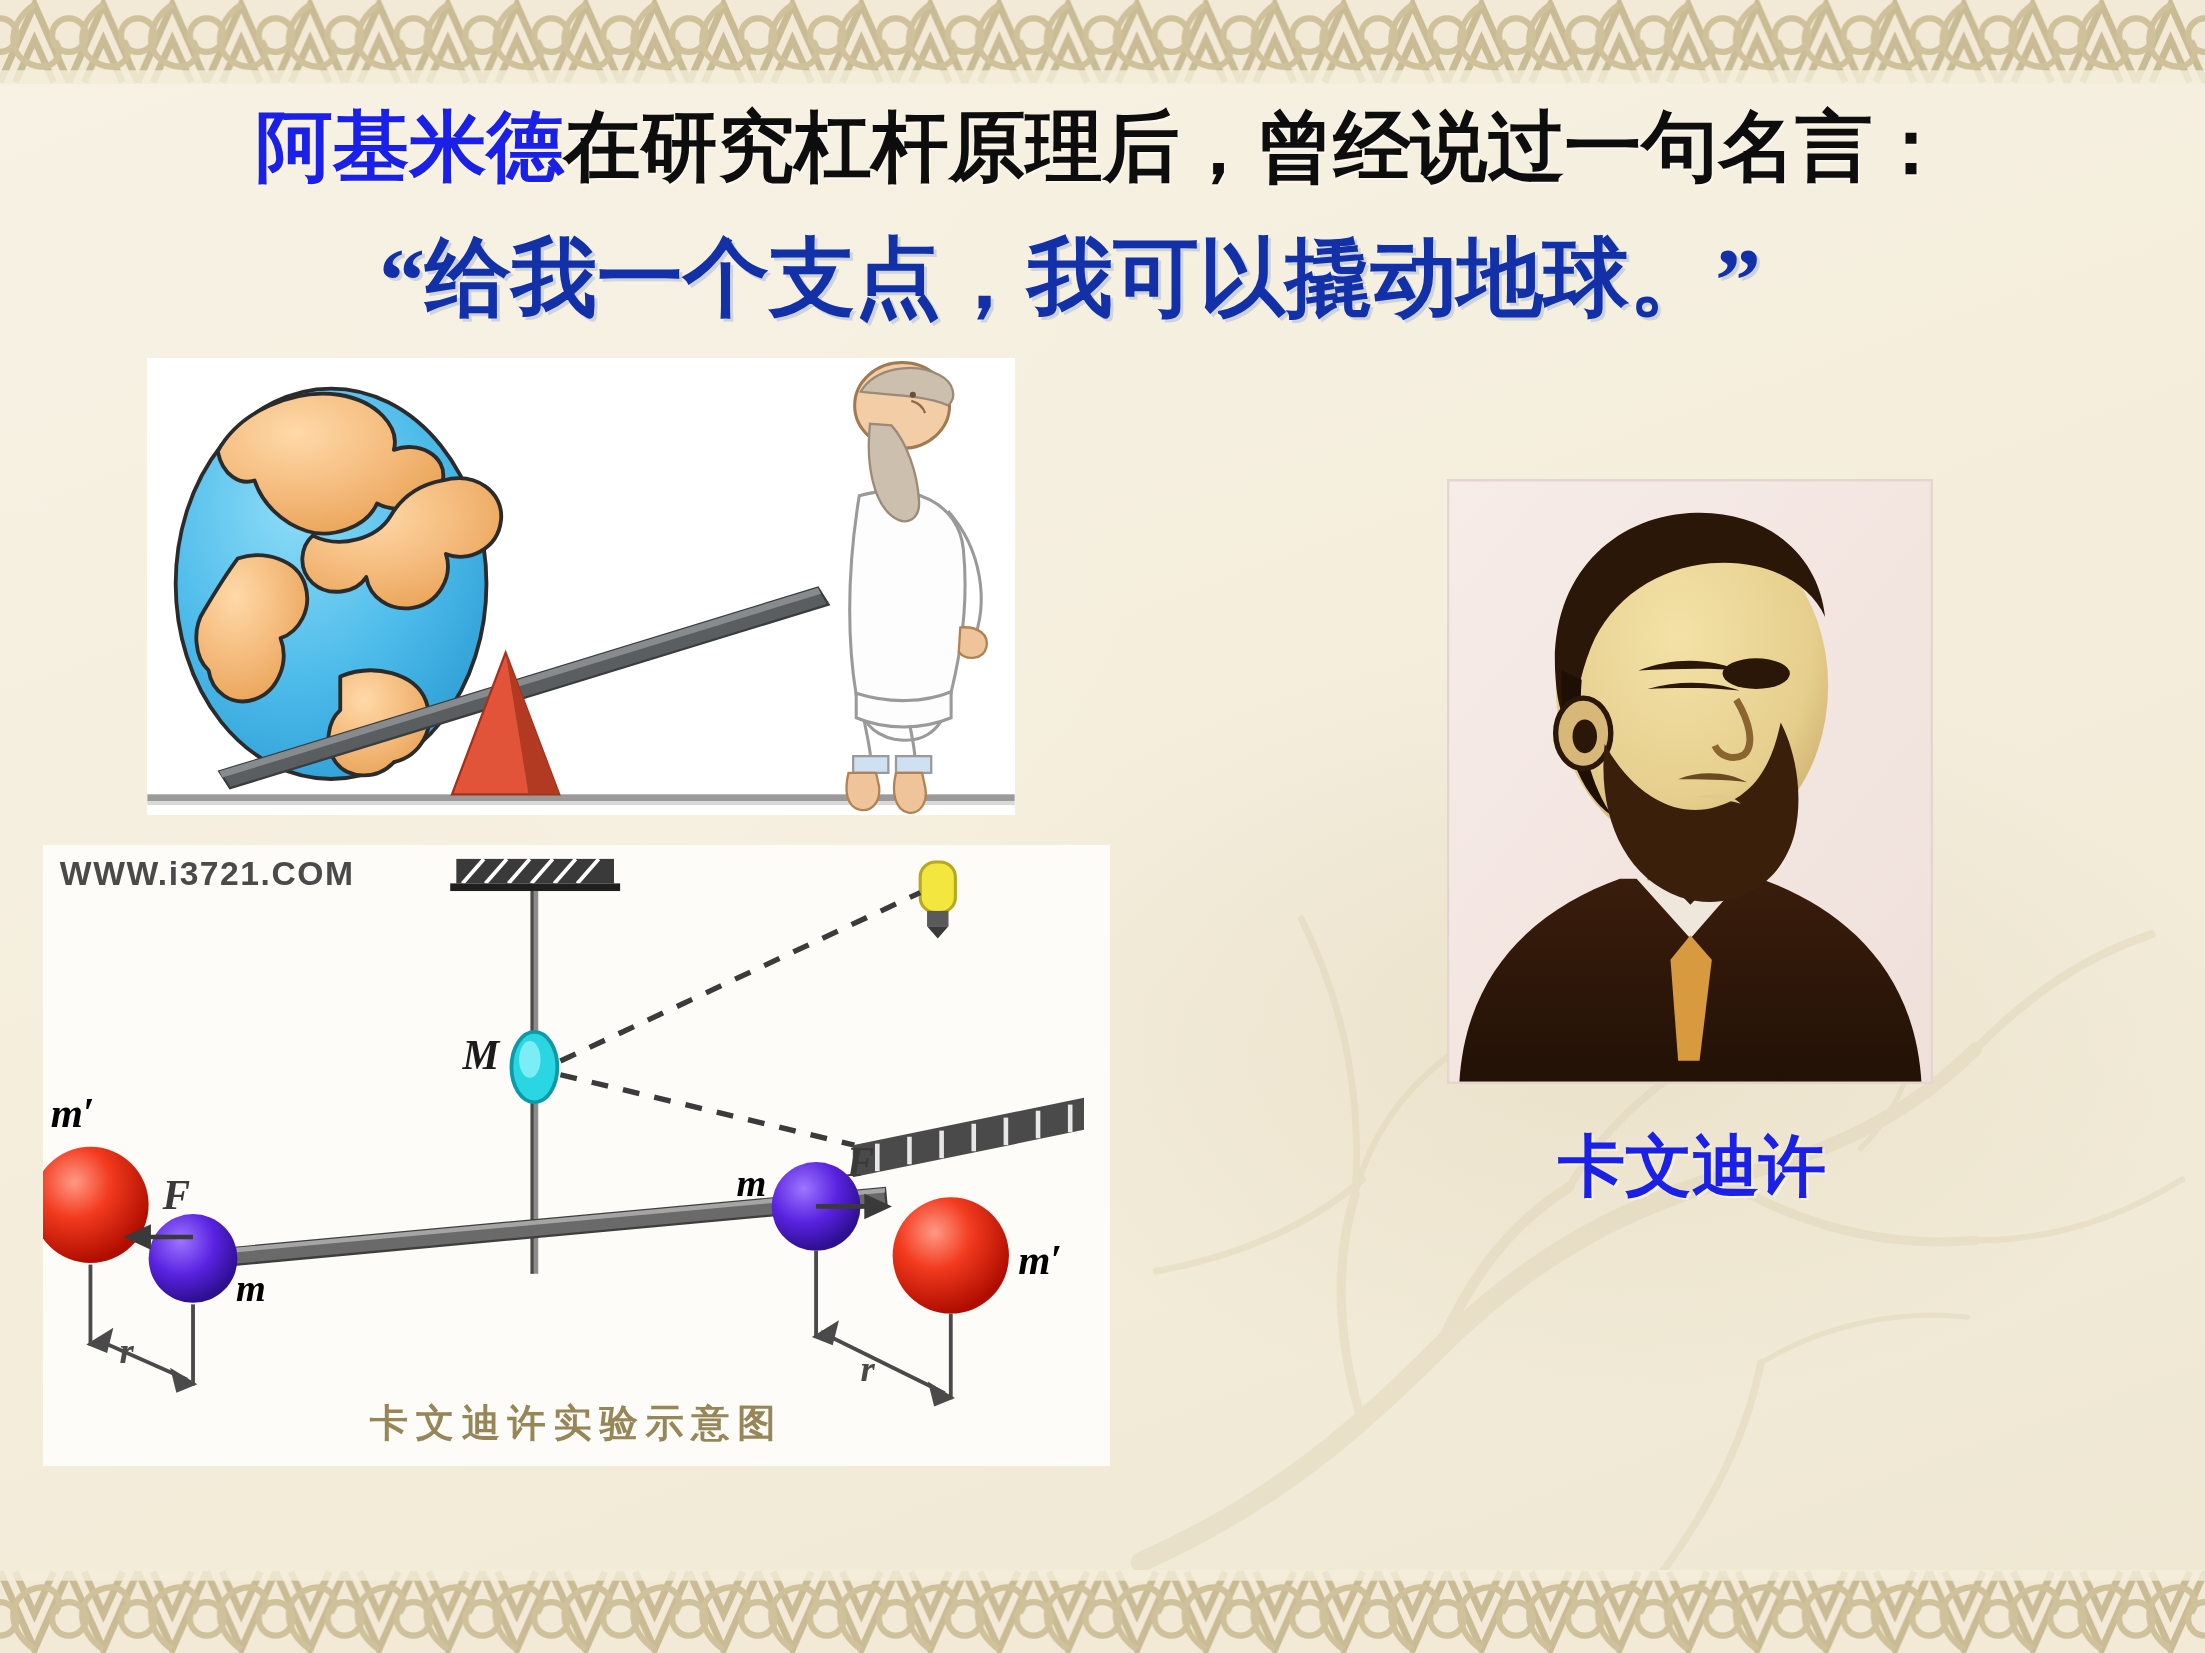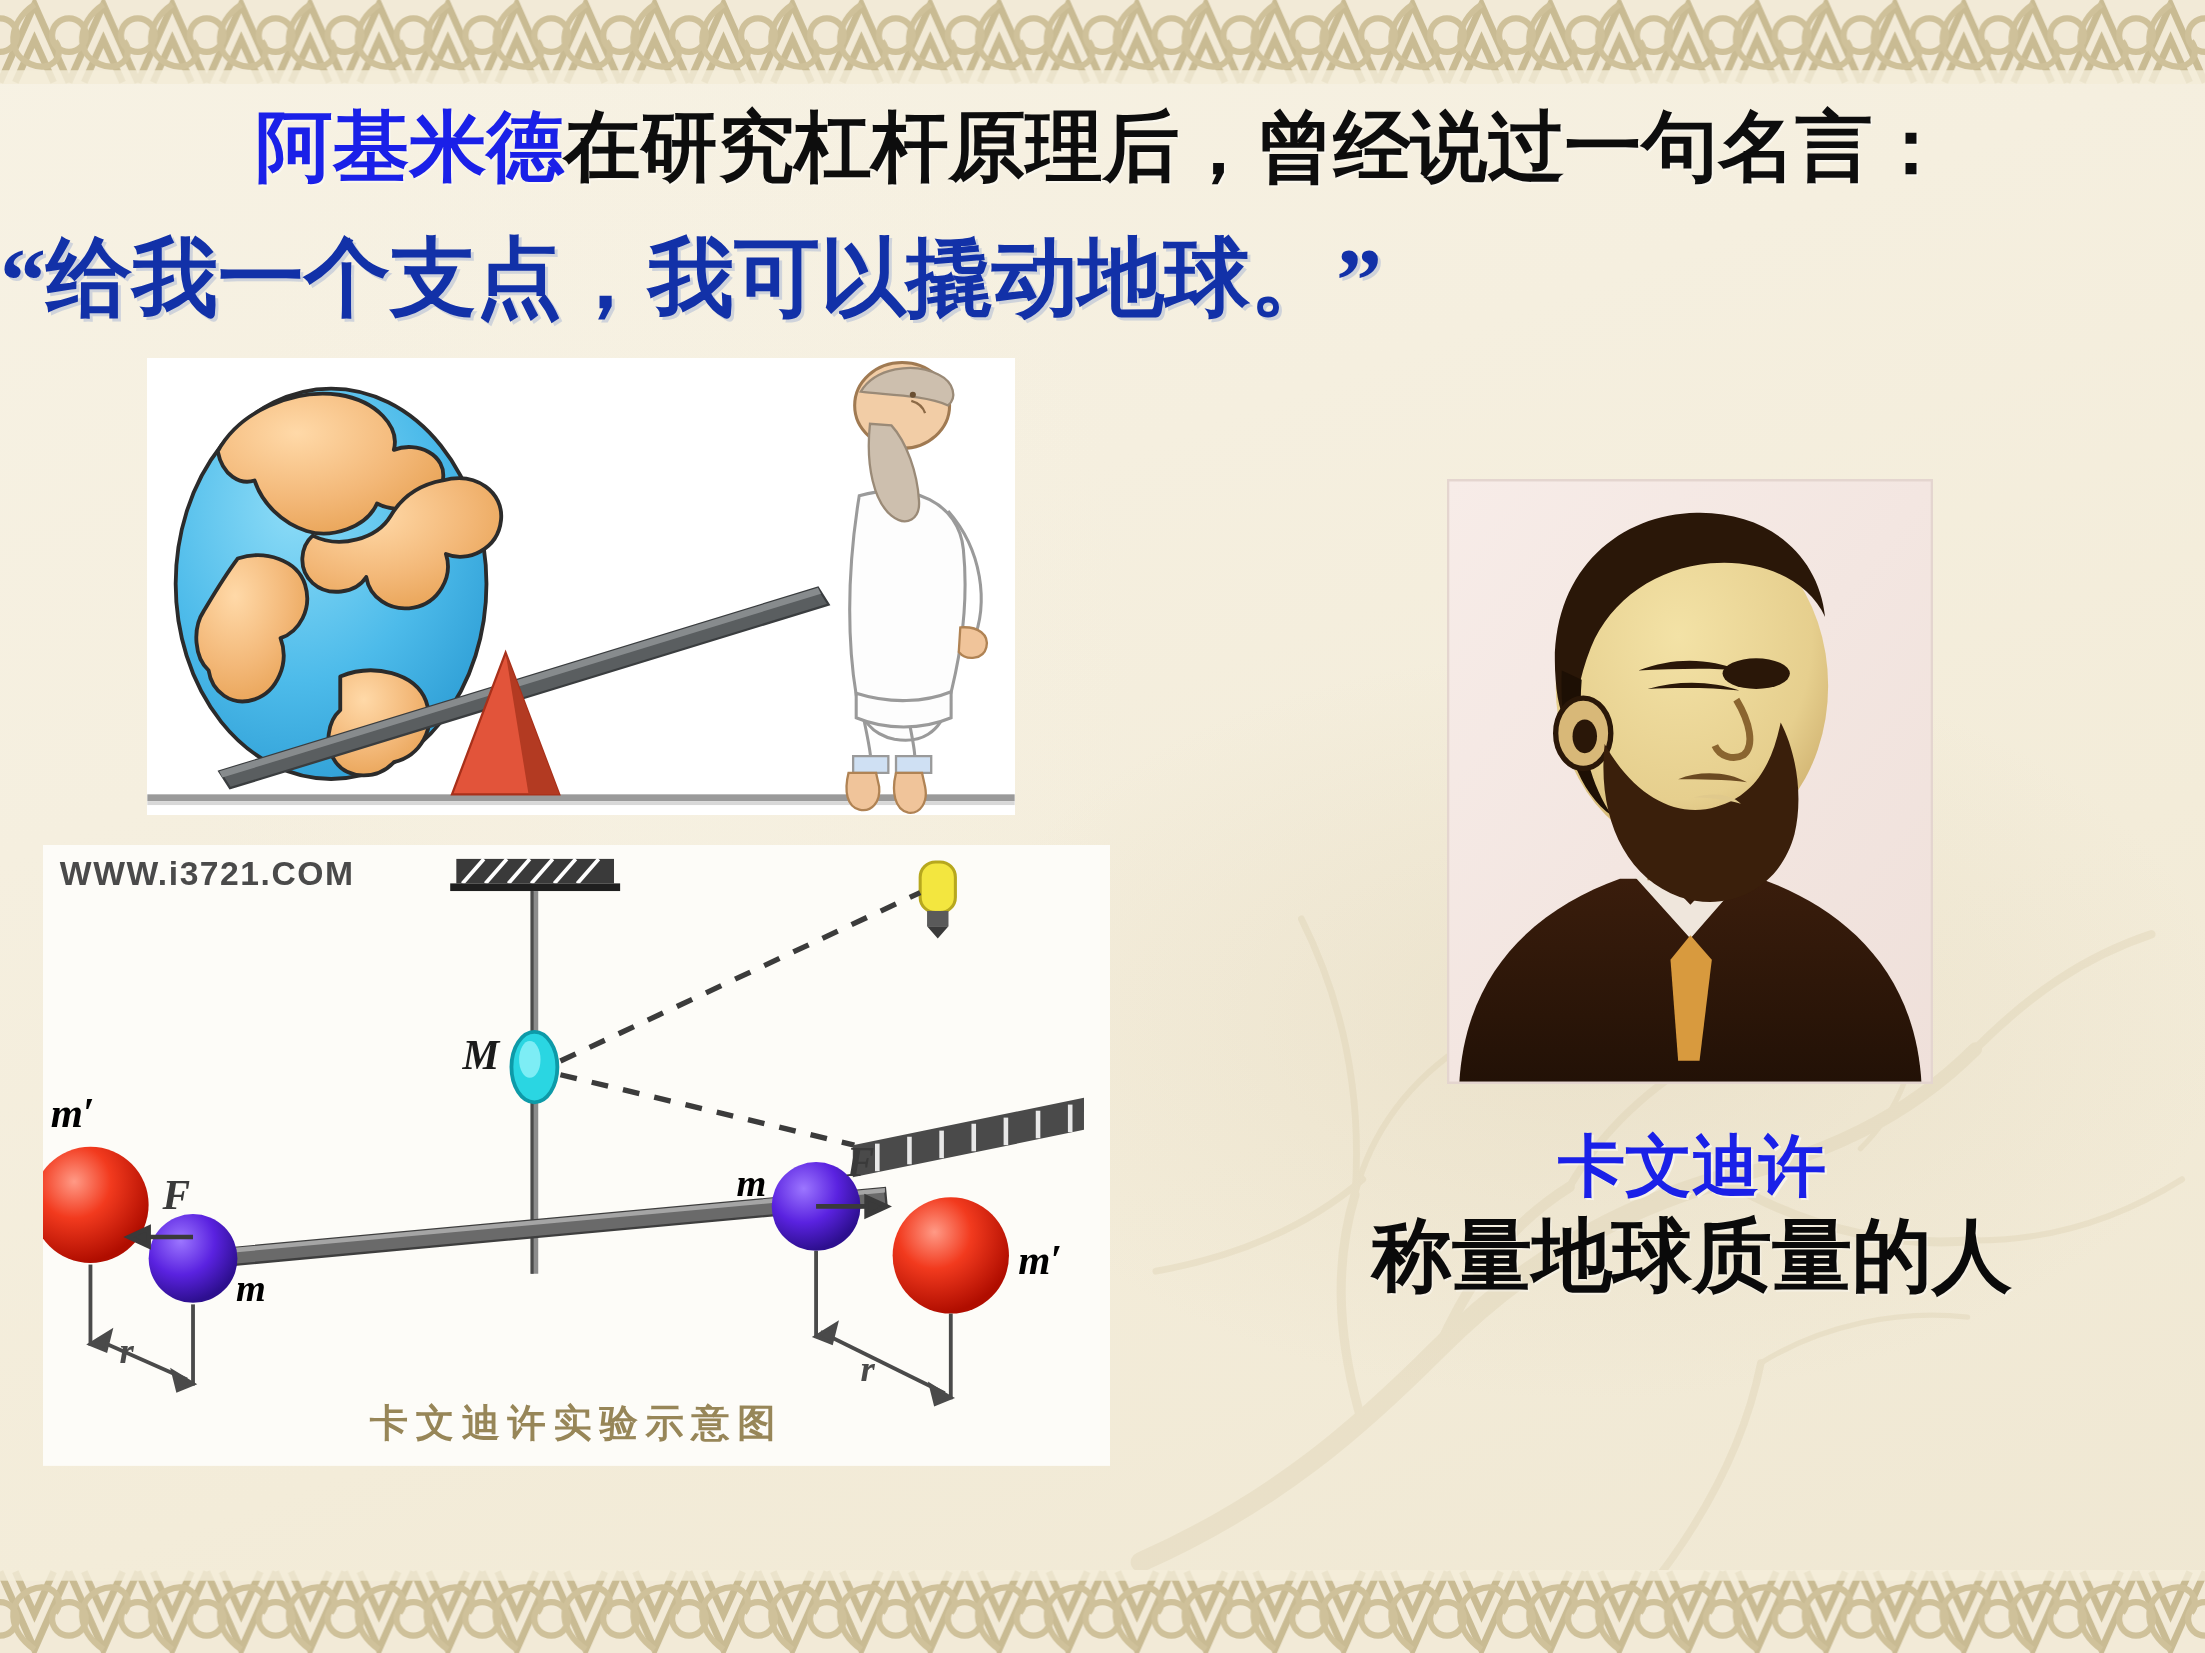--- a/index.html
+++ b/index.html
@@ -38,21 +38,21 @@
     color:#0d0d0d;
     letter-spacing:0px;
     white-space:nowrap;
     text-shadow:1.5px 1.5px 0 rgba(255,255,255,.45);
     margin-top:17px;
   }
   .headline .name{color:#1a20e8;}
 
   .quote{
     position:absolute;top:230px;left:0;width:1761px;
-    text-align:left;white-space:nowrap;
+    text-align:right;white-space:nowrap;
     font-size:86px;line-height:1.1;
     font-weight:700;
     color:#1231a8;
     font-family:"DejaVu Sans",sans-serif;
     text-shadow:3.1px 3.1px 0 rgba(160,175,210,.45);
   }
   .quote .mark{
     font-family:"Liberation Serif",serif;
     font-size:92px;vertical-align:top;
   }
@@ -411,17 +411,16 @@
                C 300 444 244 414 206 346 Z" fill="#3a1f0b"></path>
       <path d="M 302 392 C 330 380 368 382 392 396 C 366 392 328 392 302 392 Z" fill="#6b4a22"></path>
       <path d="M 322 416 C 348 408 372 412 384 424 C 362 418 340 416 322 416 Z" fill="#e0c98c"></path>
 
       <rect width="635" height="790" fill="none" stroke="#e4d5cf" stroke-width="6"></rect>
     </svg>
   </div>
 
   <div class="rightcaption">
     <span class="blue">卡文迪许</span>
-    <span class="black">称量地球质量的人</span>
   </div>
 
 </div>
 
 
 </body></html>

